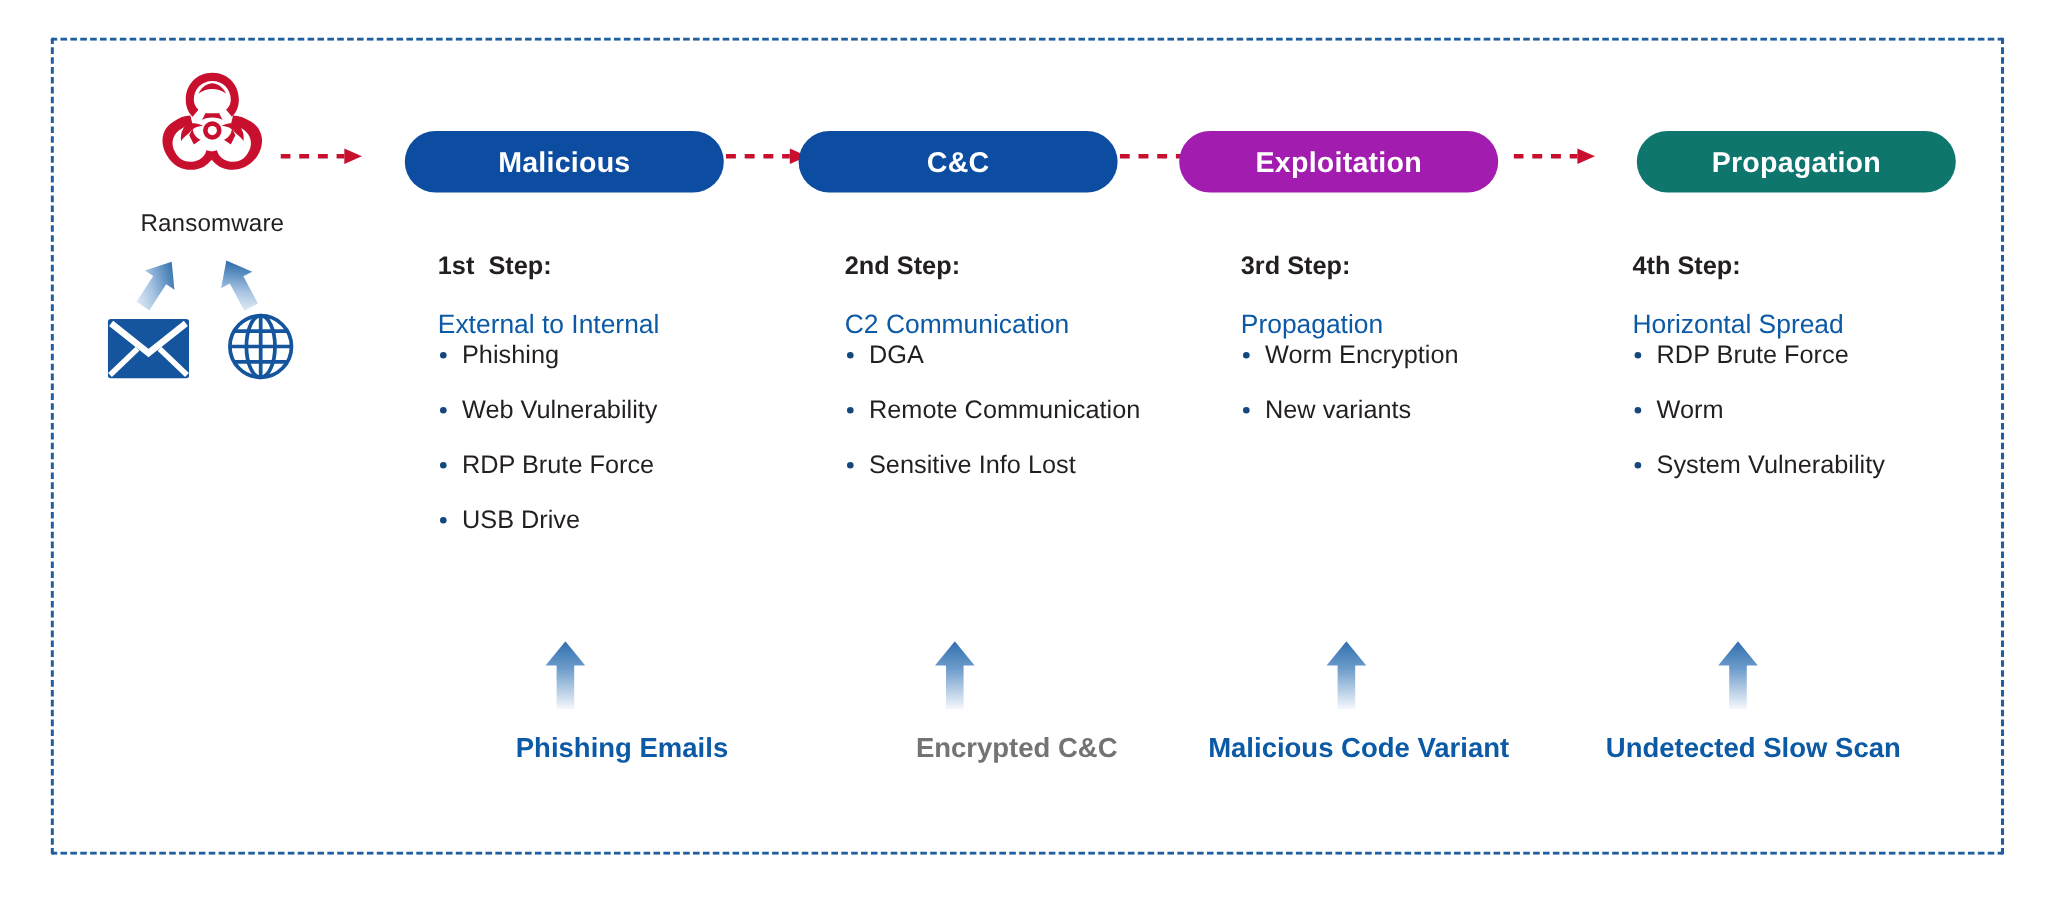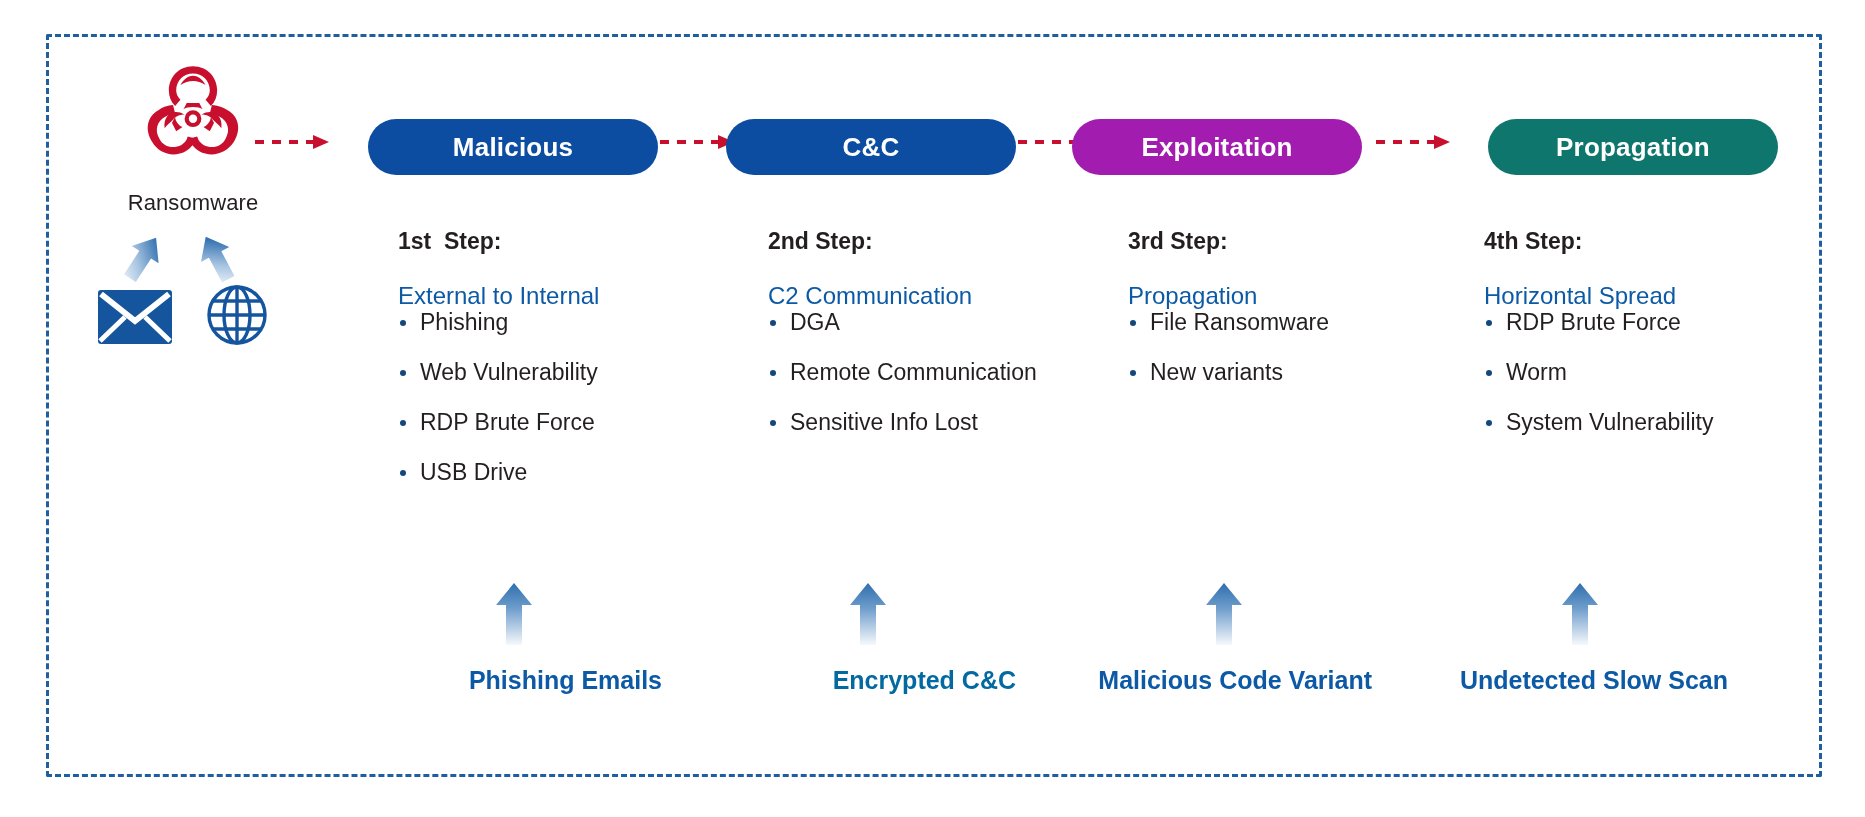--- a/index.html
+++ b/index.html
@@ -342,21 +342,21 @@
         <ul class="bullet-list">
           <li class="bullet-item">DGA</li>
           <li class="bullet-item">Remote Communication</li>
           <li class="bullet-item">Sensitive Info Lost</li>
         </ul>
       </div>
       <div class="column" style="left: 1128px;">
         <div class="step-label">3rd Step:</div>
         <div class="step-title" style="color: rgb(12, 90, 166);">Propagation</div>
         <ul class="bullet-list">
-          <li class="bullet-item">File Ransomware</li>
+          <li class="bullet-item">Worm Encryption</li>
           <li class="bullet-item">New variants</li>
         </ul>
       </div>
       <div class="column" style="left: 1484px;">
         <div class="step-label">4th Step:</div>
         <div class="step-title" style="color: rgb(12, 90, 166);">Horizontal Spread</div>
         <ul class="bullet-list">
           <li class="bullet-item">RDP Brute Force</li>
           <li class="bullet-item">Worm</li>
           <li class="bullet-item">System Vulnerability</li>
@@ -402,18 +402,18 @@
               <stop offset="40%" stop-color="#6d9ccb"></stop>
               <stop offset="100%" stop-color="#f6f9fc"></stop>
             </linearGradient>
           </defs>
           <path d="M18 0 L36 22 L26 22 L26 62 L10 62 L10 22 L0 22 Z" fill="url(#ug3)"></path>
         </svg></div>
     </div>
 
   <div id="captions-layer">
       <div class="bottom-caption" style="left: 362px; color: rgb(12, 90, 166);">Phishing Emails</div>
-      <div class="bottom-caption" style="left: 716px; color: #0369a1;">Encrypted C&amp;C</div>
+      <div class="bottom-caption" style="left: 716px; color: #737373;">Encrypted C&amp;C</div>
       <div class="bottom-caption" style="left: 1072px; color: rgb(12, 90, 166);">Malicious Code Variant</div>
       <div class="bottom-caption" style="left: 1428px; color: rgb(12, 90, 166);">Undetected Slow Scan</div>
     </div>
 
 </div>
 
 </body></html>

